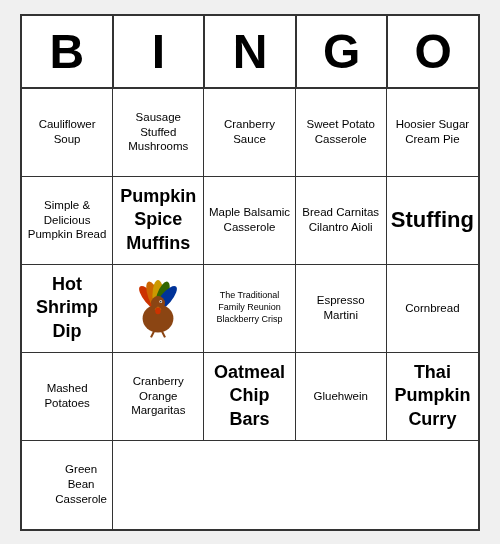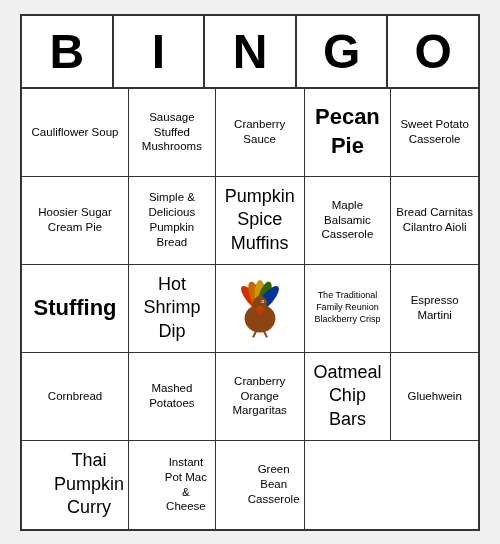--- a/index.html
+++ b/index.html
@@ -51,21 +51,21 @@
     }
     .bingo-cell:nth-child(5n) {
       border-right: none;
     }
     .bingo-cell:nth-child(n+21) {
       border-bottom: none;
       padding-left: 32px;
     }
     .bingo-cell.large-text {
       font-size: 18px;
-      font-weight: normal;
+      font-weight: bold;
     }
     .bingo-cell.xlarge-text {
       font-size: 22px;
       font-weight: bold;
     }
     .bingo-cell.free-space {
       padding: 4px;
     }
   </style>
 </head>
@@ -76,21 +76,20 @@
   <div class="bingo-letter">B</div>
       <div class="bingo-letter">I</div>
       <div class="bingo-letter">N</div>
       <div class="bingo-letter">G</div>
       <div class="bingo-letter">O</div>
     </div>
   <div class="bingo-grid">
   <div class="bingo-cell">Cauliflower Soup</div>
       <div class="bingo-cell">Sausage Stuffed Mushrooms</div>
       <div class="bingo-cell">Cranberry Sauce</div>
-      <div class="bingo-cell xlarge-text">Pecan Pie</div>
       <div class="bingo-cell">Sweet Potato Casserole</div>
       <div class="bingo-cell">Hoosier Sugar Cream Pie</div>
       <div class="bingo-cell">Simple &amp; Delicious Pumpkin Bread</div>
       <div class="bingo-cell large-text">Pumpkin Spice Muffins</div>
       <div class="bingo-cell">Maple Balsamic Casserole</div>
       <div class="bingo-cell">Bread Carnitas Cilantro Aioli</div>
       <div class="bingo-cell xlarge-text">Stuffing</div>
       <div class="bingo-cell large-text">Hot Shrimp Dip</div>
       <div class="bingo-cell free-space">
         <svg viewBox="0 0 100 100" width="70" height="70">
@@ -110,16 +109,15 @@
         </svg>
       </div>
       <div class="bingo-cell" style="font-size: 9px; line-height: 1.3;">The Traditional Family Reunion Blackberry Crisp</div>
       <div class="bingo-cell">Espresso Martini</div>
       <div class="bingo-cell">Cornbread</div>
       <div class="bingo-cell">Mashed Potatoes</div>
       <div class="bingo-cell">Cranberry Orange Margaritas</div>
       <div class="bingo-cell large-text">Oatmeal Chip Bars</div>
       <div class="bingo-cell">Gluehwein</div>
       <div class="bingo-cell large-text">Thai Pumpkin Curry</div>
-      <div class="bingo-cell">Instant Pot Mac &amp; Cheese</div>
       <div class="bingo-cell">Green Bean Casserole</div>
     </div>
 </div>
 
 </body></html>

